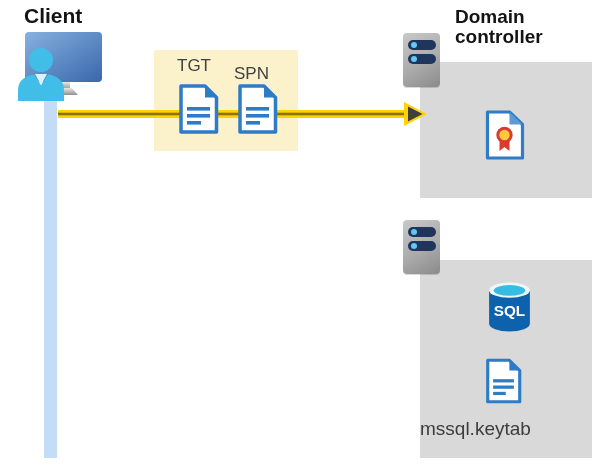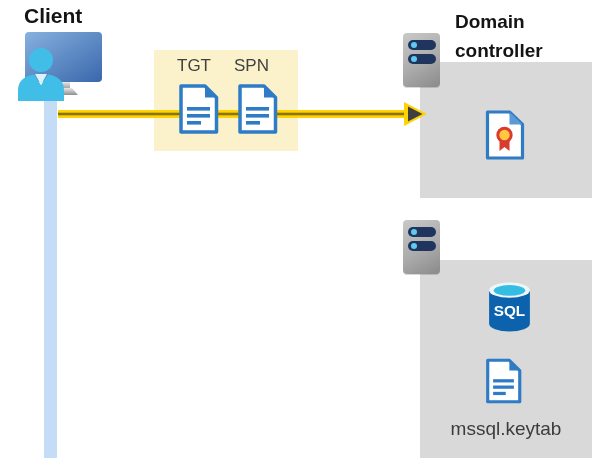--- a/index.html
+++ b/index.html
@@ -8,42 +8,42 @@
     font-family:"Liberation Sans","DejaVu Sans",sans-serif;
   }
   .abs{position:absolute;}
   .title{font-weight:bold;color:#141414;}
   #client-title{left:24px;top:4px;font-size:21px;}
   #vline{left:44px;top:94px;width:13px;height:364px;background:var(--vline,#C5DCF7);}
   #client-icon{left:16px;top:31px;width:88px;height:70px;}
   #ybox{left:154px;top:50px;width:144px;height:101px;background:var(--highlight-box,#FBF2CC);}
   .cred-label{top:56px;width:44px;text-align:left;font-size:17px;color:#414141;}
   #tgt-label{left:177px;}
-  #spn-label{left:234px;}
+  #spn-label{left:234px;margin-top:8px;}
   .doc-icon{width:41px;height:50px;top:84px;}
   #tgt-doc{left:178px;}
   #spn-doc{left:237px;}
   .panel{width:172px;background:var(--panel,#D9D9D9);left:420px;}
   #panel-dc{top:62px;height:136px;}
   #panel-linux{top:260px;height:198px;}
   #arrow{left:58px;top:102px;width:372px;height:24px;}
   .server-icon{left:403px;width:37px;height:54px;border-radius:4px;
     background:linear-gradient(150deg,#C9C9C9 0%,#ABABAB 55%,#8A8A8A 100%);
     box-shadow:0 1px 0 rgba(0,0,0,.15);}
   #server-dc{top:33px;}
   #server-linux{top:220px;}
   .server-bar{position:absolute;left:5px;width:28px;height:10px;border-radius:5px;background:#1F355E;}
   .server-bar .dot{position:absolute;left:3px;top:2px;width:6px;height:6px;border-radius:50%;background:#5FC9F0;}
   .bar1{top:7px;} .bar2{top:21px;}
-  #dc-title{left:455px;top:7px;font-size:19px;line-height:29px;width:100px;}
+  #dc-title{left:455px;top:7px;font-size:19px;line-height:20px;width:100px;}
   #linux-title{left:457px;top:229px;font-size:19px;}
   #cert-icon{left:485px;top:110px;width:40px;height:50px;}
   #sql-icon{left:487px;top:281px;width:45px;height:52px;}
   #keytab-doc{left:485px;top:356px;width:37px;height:50px;top:356px;}
-  #keytab-label{left:420px;top:418px;width:172px;text-align:center;font-size:19px;color:#3C3C3C;}
+  #keytab-label{left:420px;top:418px;width:172px;text-align:left;font-size:19px;color:#3C3C3C;}
 </style>
 </head>
 <body>
 
 <div id="canvas">
 
   <div class="abs" id="vline"></div>
 
   <div class="abs" id="ybox"></div>
 

